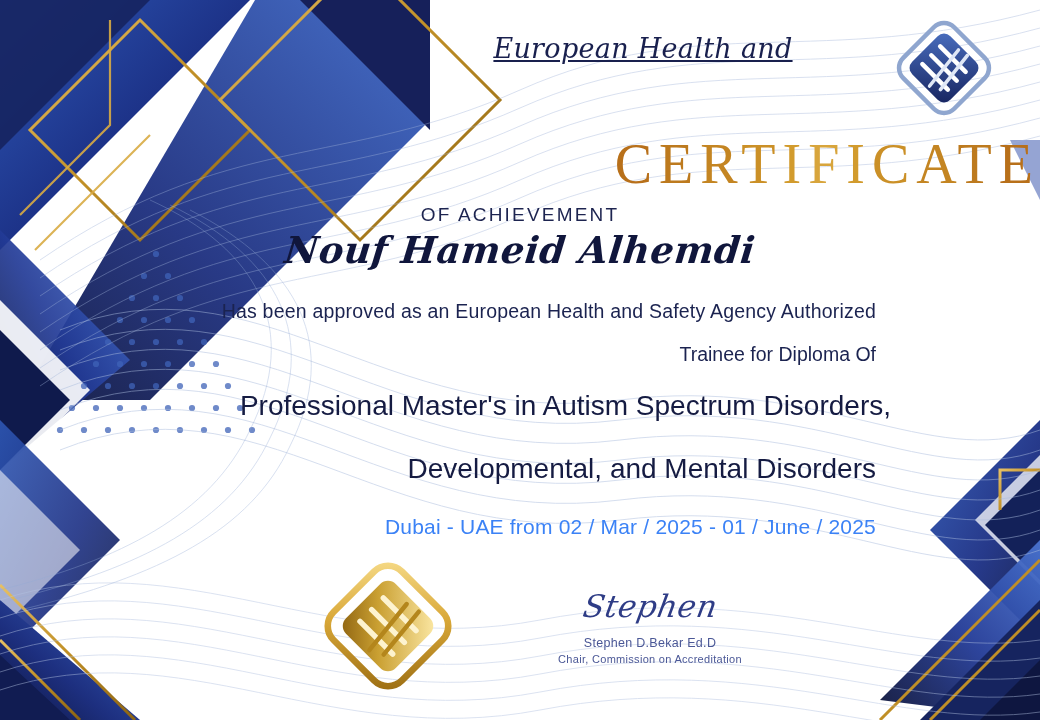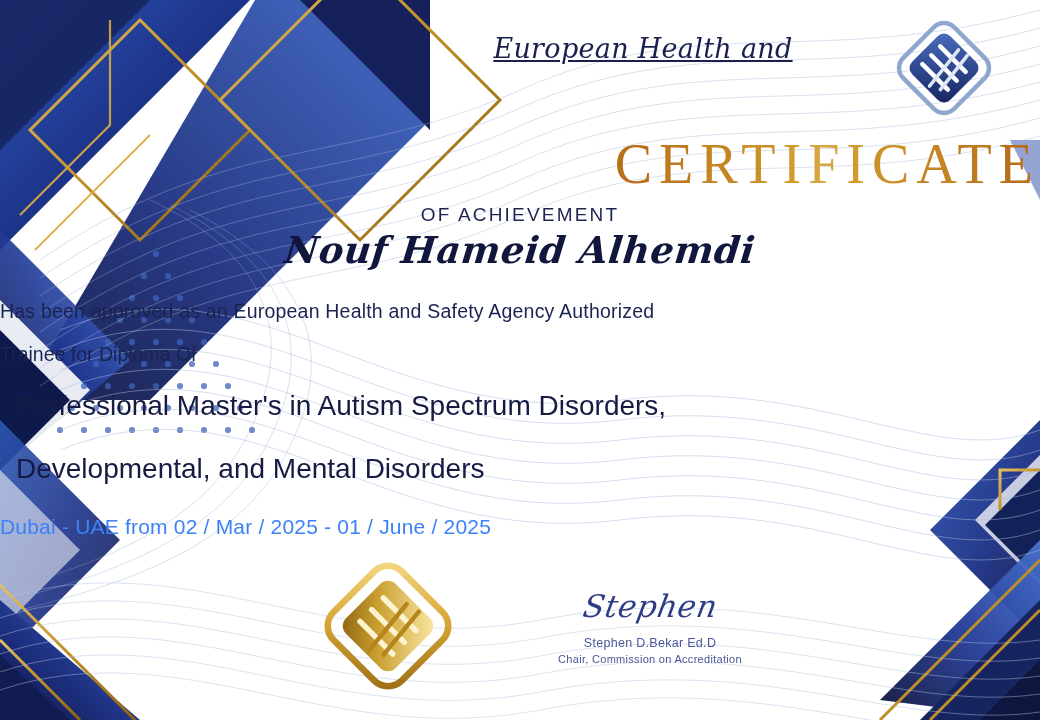--- a/index.html
+++ b/index.html
@@ -99,21 +99,21 @@
     font-size: 37px;
     color: #10163c;
     letter-spacing: 0.5px;
     transform: skewX(-6deg);
   }
 
   .body-line {
     position: absolute;
     left: 0;
     width: 876px;
-    text-align: left;
+    text-align: right;
     color: #1b2350;
   }
   .line-1 {
     top: 300px;
     font-size: 19.5px;
     letter-spacing: 0.2px;
   }
   .line-2 {
     top: 343px;
     font-size: 19.5px;
@@ -121,21 +121,20 @@
   .diploma-1 {
     top: 390px;
     font-size: 28px;
     color: #151b42;
     margin-left: 15px;
   }
   .diploma-2 {
     top: 453px;
     font-size: 28px;
     color: #151b42;
-    padding-left: 16px;
   }
   .dates {
     top: 515px;
     font-size: 21px;
     color: #3b82f6;
     letter-spacing: 0.2px;
   }
 
   
   .seal {

